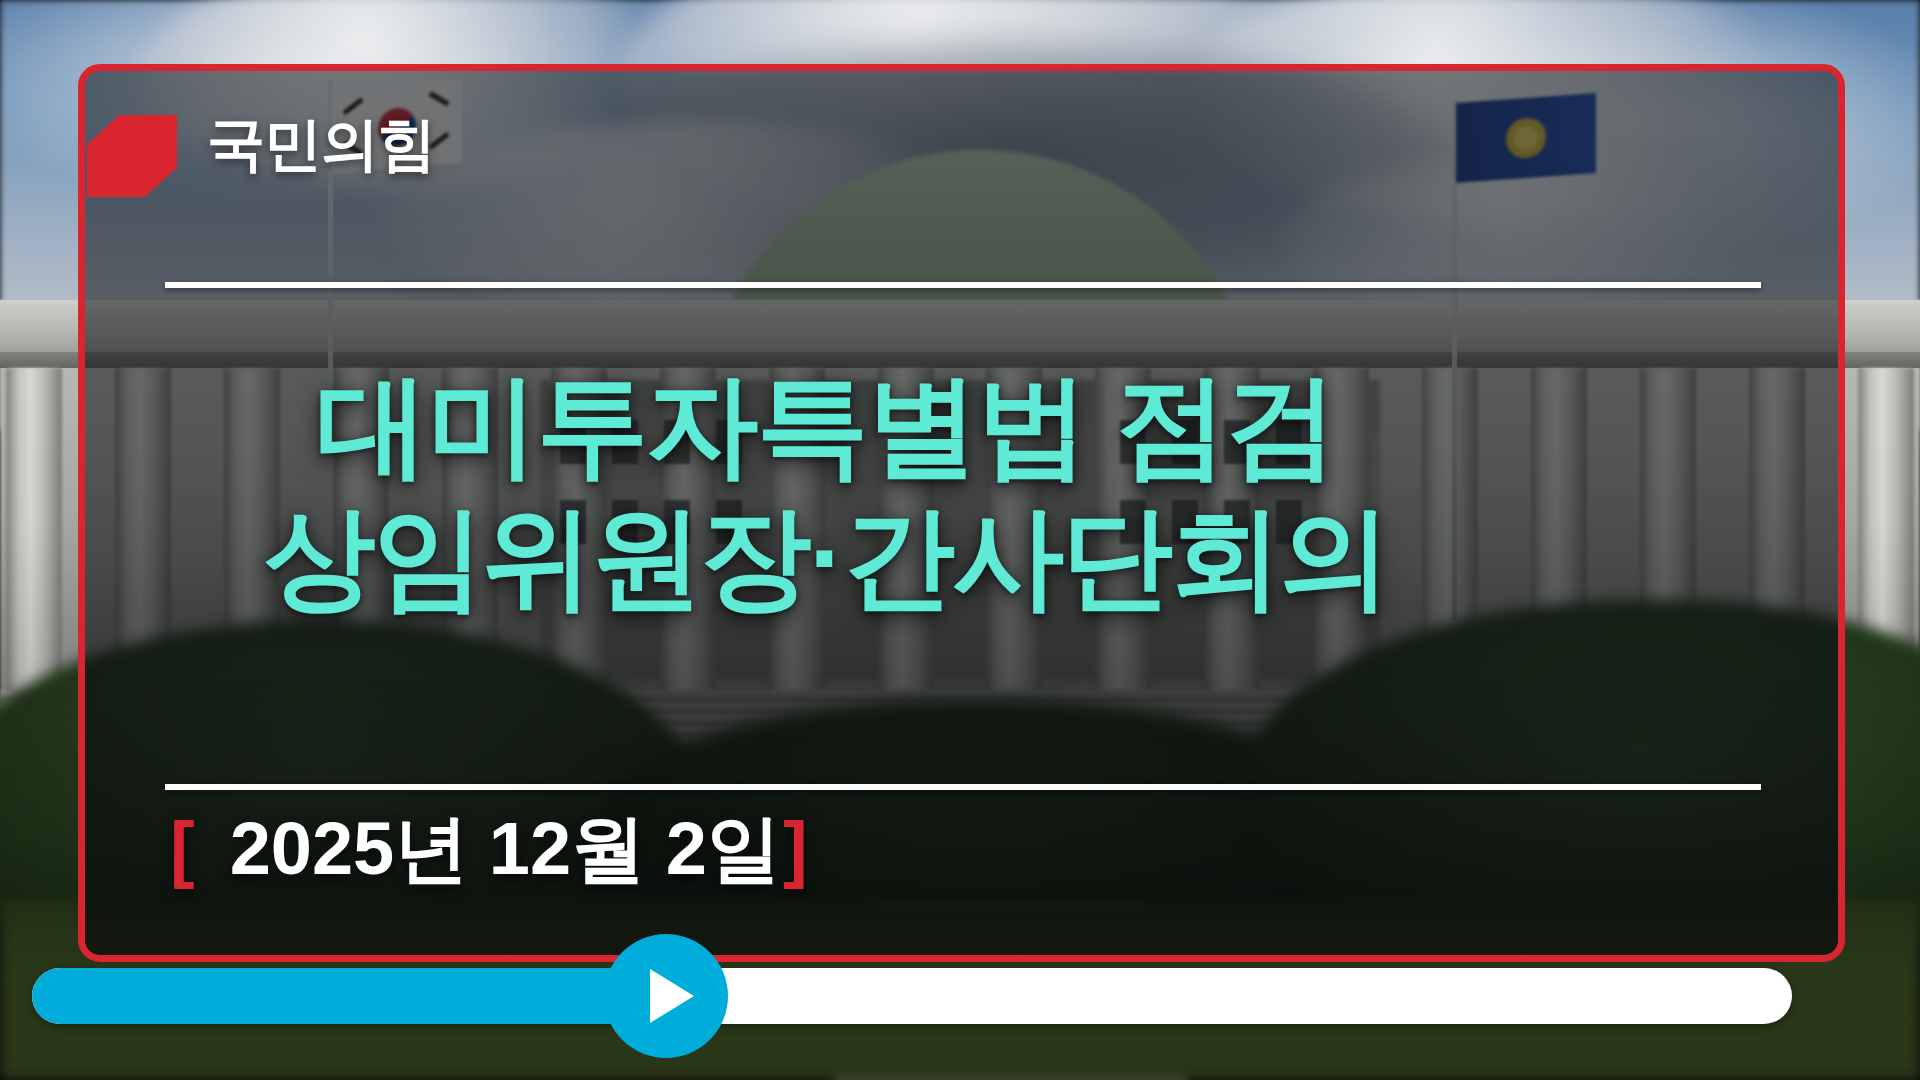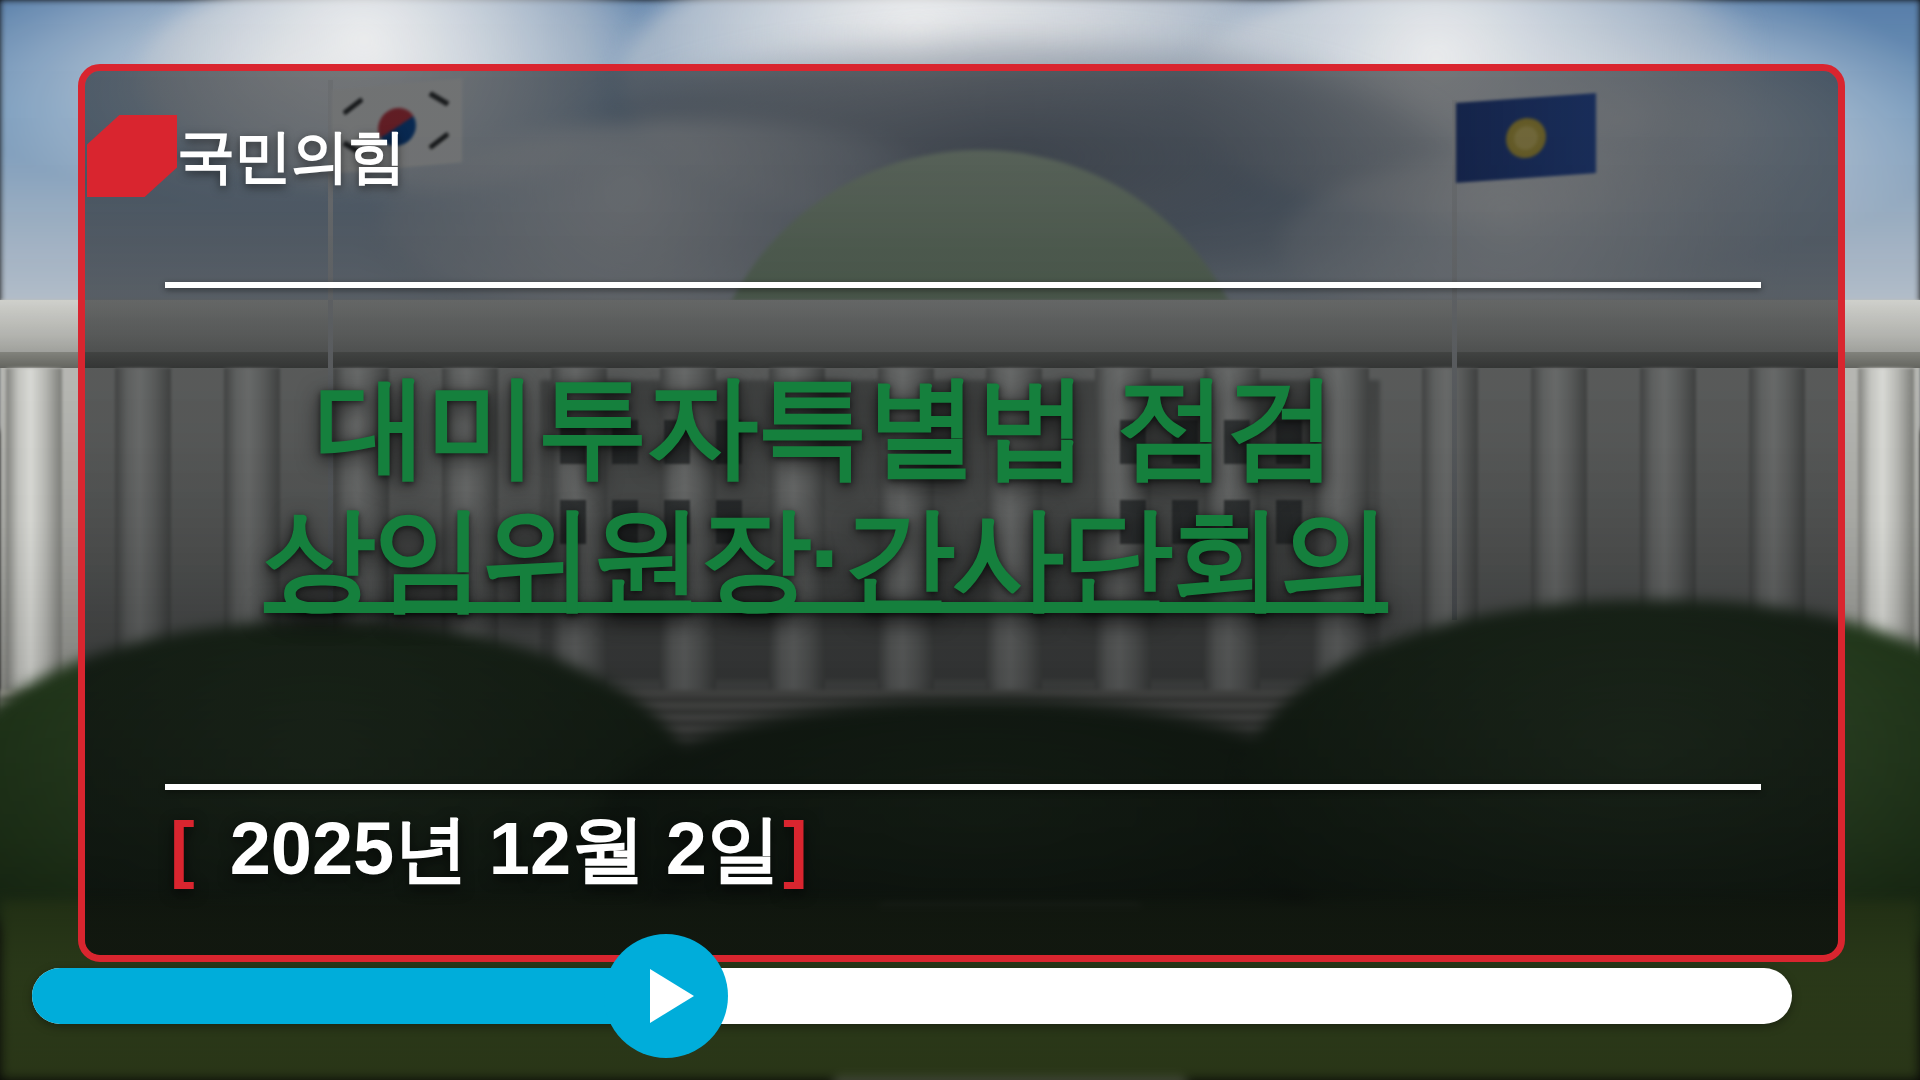--- a/index.html
+++ b/index.html
@@ -184,21 +184,21 @@
   }
   .panel-shade {
     position:absolute; inset:0; border-radius:15px;
     background:linear-gradient(180deg, rgba(12,16,22,.30) 0%, rgba(10,12,16,.34) 42%, rgba(4,6,8,.52) 100%);
     pointer-events:none;
   }
 
   
   .lockup {
     position:absolute; left:87px; top:115px;
-    display:flex; align-items:center; 
+    display:flex; gap:30px;
   }
   .party-mark {
     width:90px; height:82px;
     background:#d9252f;
     clip-path: polygon(36% 0%, 100% 0%, 100% 64%, 64% 100%, 0% 100%, 0% 36%);
   }
   .party-name {
     color:#ffffff;
     font-size:58px;
     font-weight:bold;
@@ -212,28 +212,28 @@
     height:6px; background:#ffffff;
     box-shadow:0 2px 6px rgba(0,0,0,.45);
   }
   .rule-top { left:165px; top:282px; width:1596px; }
   .rule-bottom { left:165px; top:784px; width:1596px; }
 
   
   .headline {
     position:absolute; left:0; top:360px; width:1652px;
     text-align:center;
-    color:#15803d;
+    color:#5eead4;
     font-weight:bold;
     font-size:112px;
     line-height:1.18;
     letter-spacing:-2px;
     text-shadow:0 6px 22px rgba(0,0,0,.72), 0 2px 6px rgba(0,0,0,.6);
   }
-  .headline .l2 { letter-spacing:-3px;text-decoration:underline; }
+  .headline .l2 { letter-spacing:-3px; }
 
   
   .dateline {
     position:absolute; left:170px; top:812px;
     display:flex; align-items:center;
     font-size:74px; font-weight:bold; line-height:1;
     color:#ffffff;
     text-shadow:0 4px 14px rgba(0,0,0,.7);
   }
   .bracket { color:#d9252f; }

